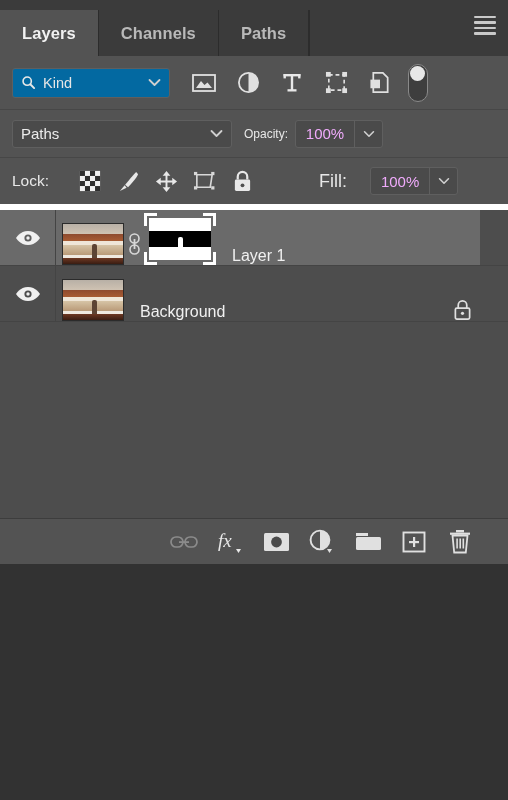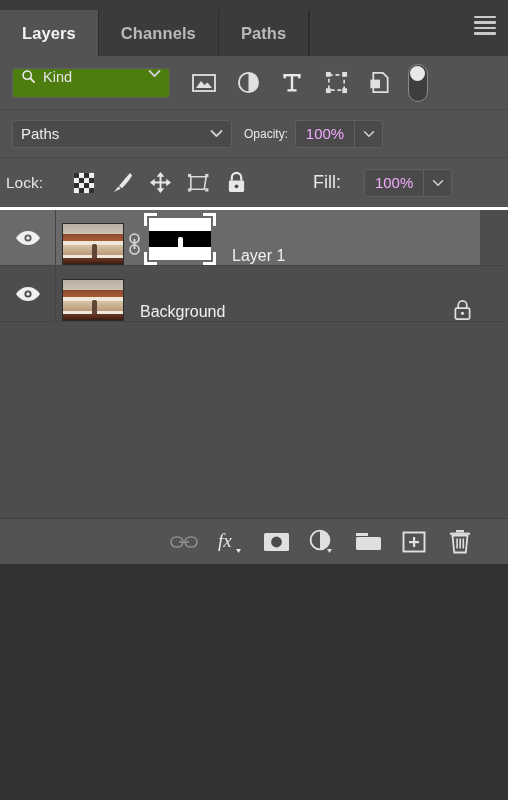--- a/index.html
+++ b/index.html
@@ -56,24 +56,24 @@
   .row {
     flex: none;
     display: flex; align-items: center;
     background: #535353;
     border-bottom: 1px solid #474747;
     position: relative;
   }
   .filter-row { height: 54px; padding: 0 12px; }
   .kind-select {
     width: 158px; height: 30px;
-    background: #4d7c0f;
+    background: #0369a1;
     border: 1px solid #5f5f5f;
     border-radius: 3px;
-    display: flex; align-items: flex-start;
+    display: flex; align-items: center;
     padding: 0 8px;
     color: #e6e6e6; font-size: 14.5px;
     position: relative;
   }
   .kind-select .lbl { margin-left: 7px; }
   .chev { margin-left: auto; }
   .filter-icons {
     display: flex; align-items: center; gap: 0px; margin-left: 12px;
   }
   .ficon {
@@ -114,21 +114,21 @@
     min-width: 58px; padding: 0 8px;
     display: flex; align-items: center; justify-content: center;
     color: #f0abfc; font-size: 15px;
   }
   .num-field .stepper {
     width: 28px; border-left: 1px solid #5f5f5f;
     display: flex; align-items: center; justify-content: center;
   }
 
   
-  .lock-row { height: 52px; padding: 0 6px; border-bottom: 3px solid #ffffff; gap: 16px; }
+  .lock-row { height: 52px; padding: 0 12px; border-bottom: 6px solid #ffffff; gap: 16px; }
   .lock-label { color: #e8e8e8; font-size: 15.5px; margin-right: 6px; }
   .lock-icons { display: flex; align-items: center; }
   .licon {
     width: 38px; height: 36px;
     display: flex; align-items: center; justify-content: center;
     cursor: pointer;
   }
   .fill-label { margin-left: 42px; color: #e8e8e8; font-size: 18px; }
 
   

